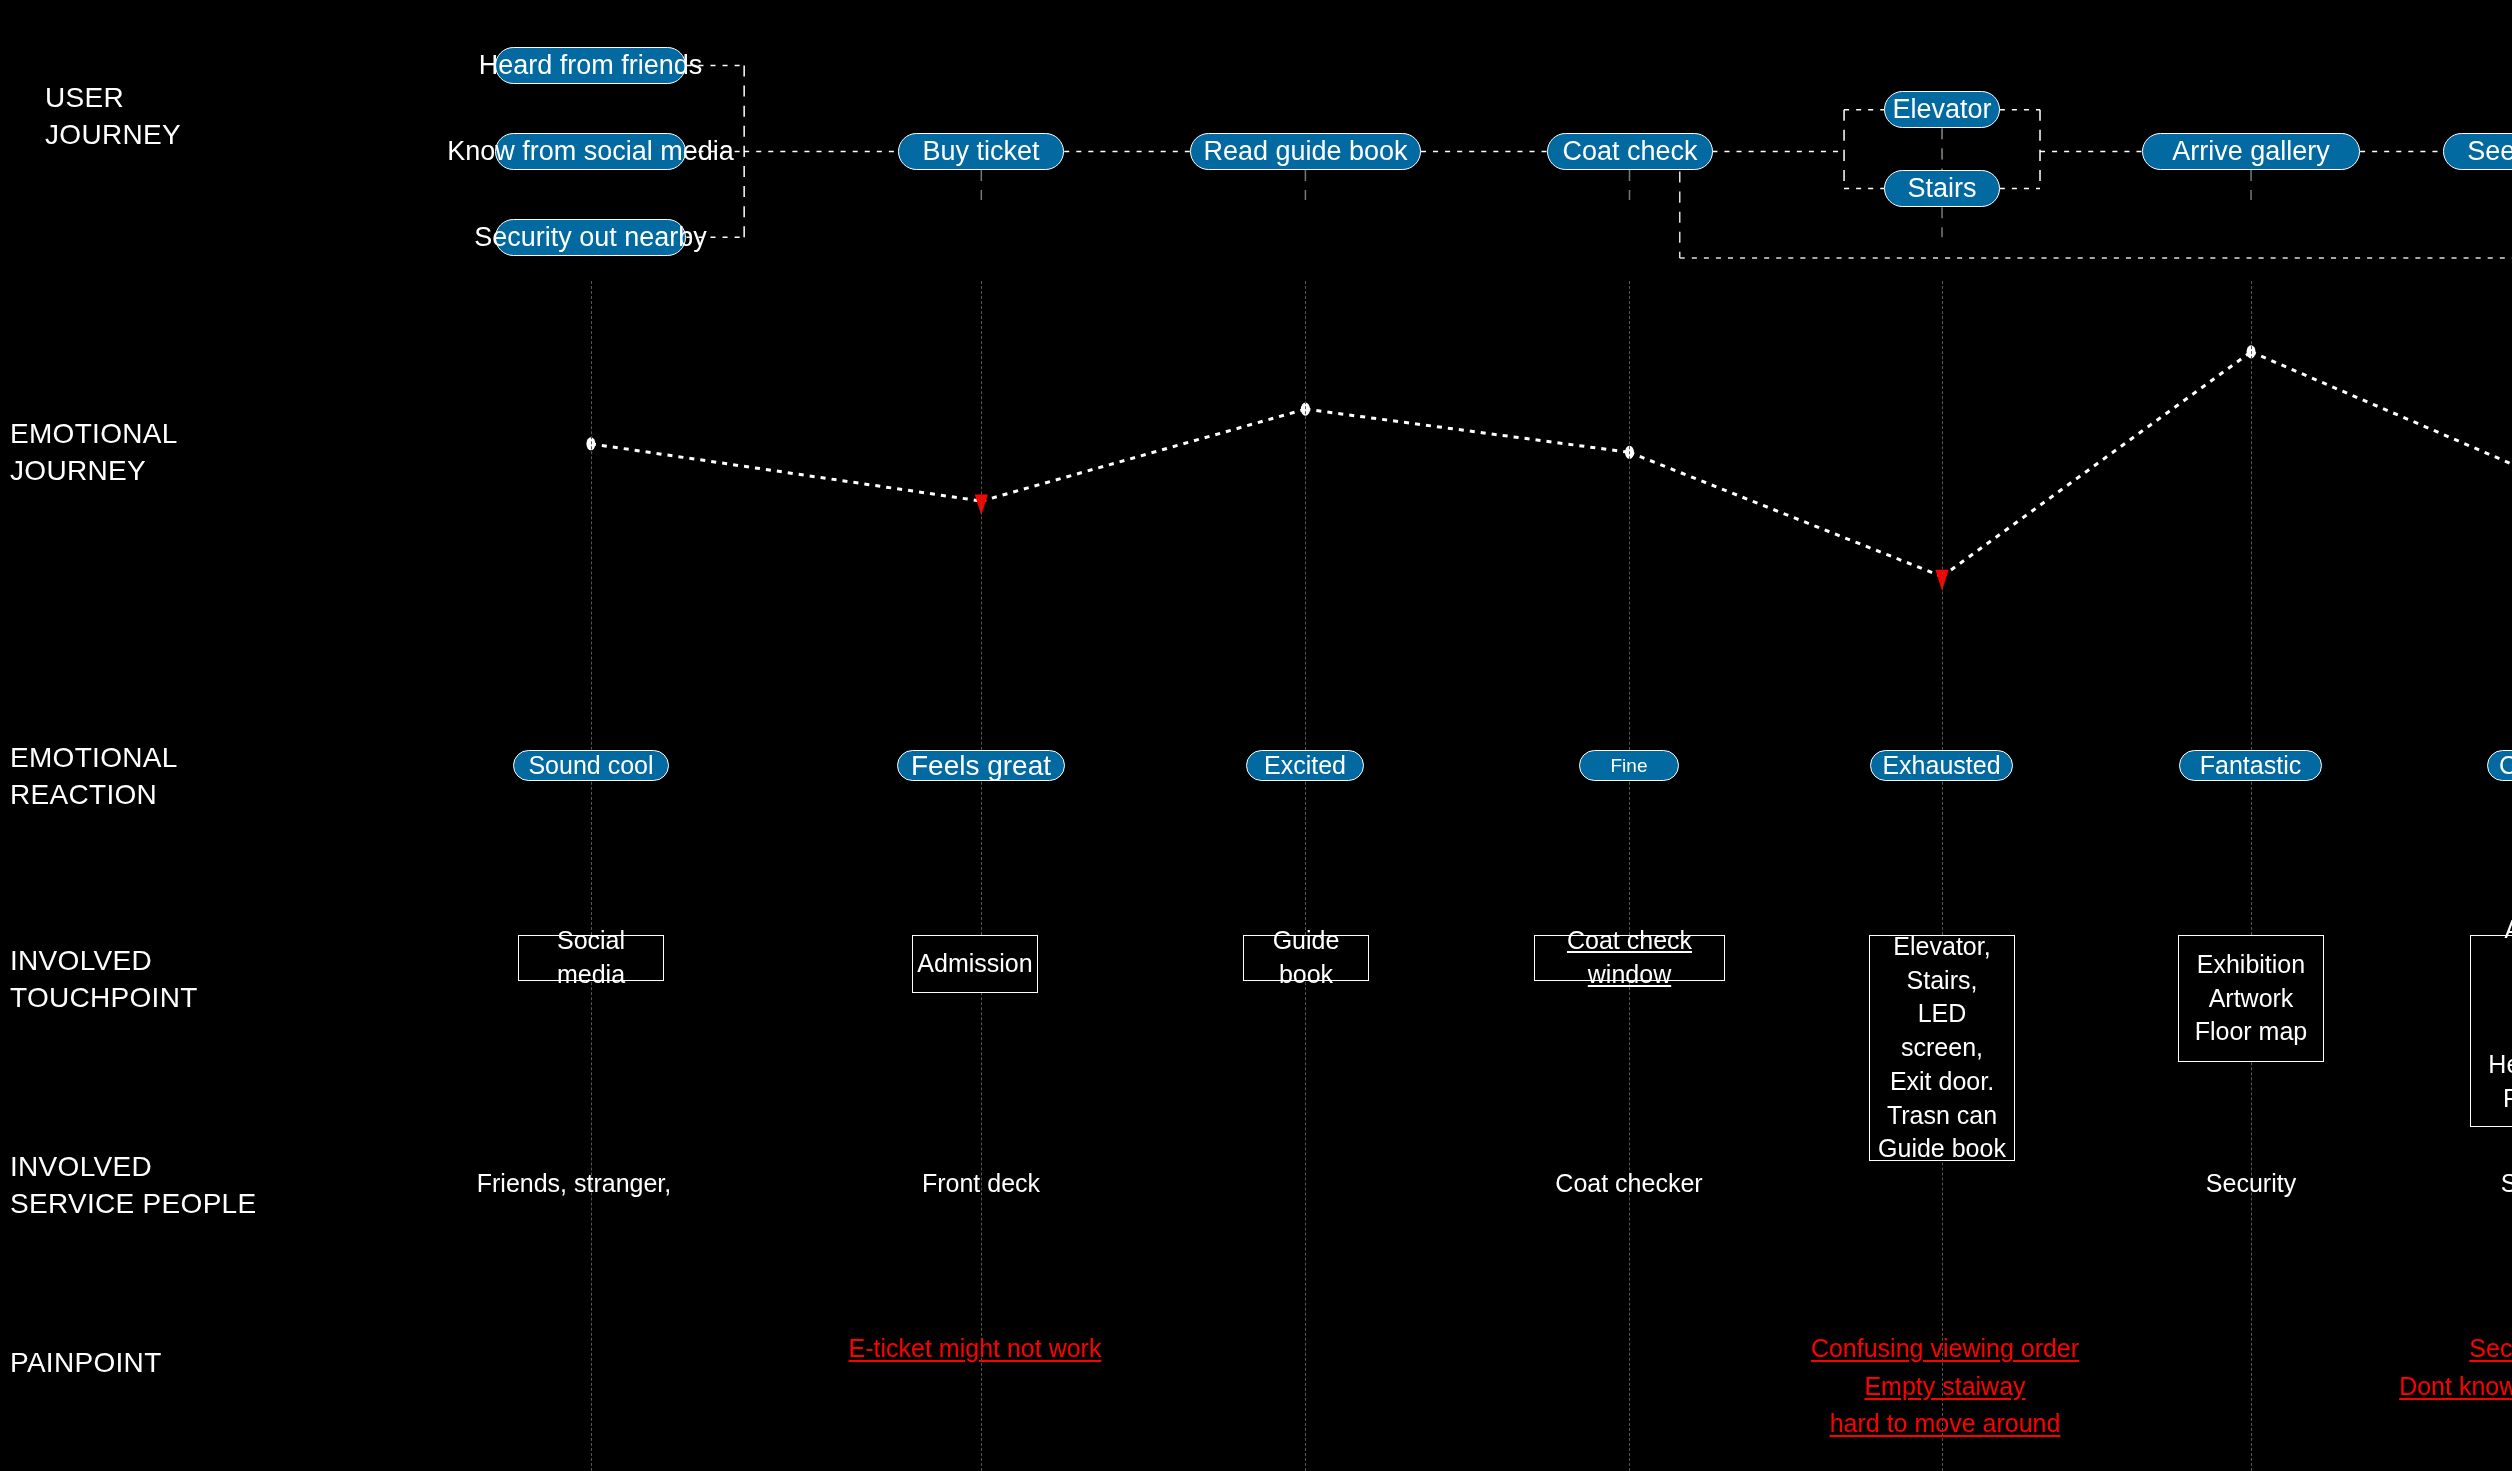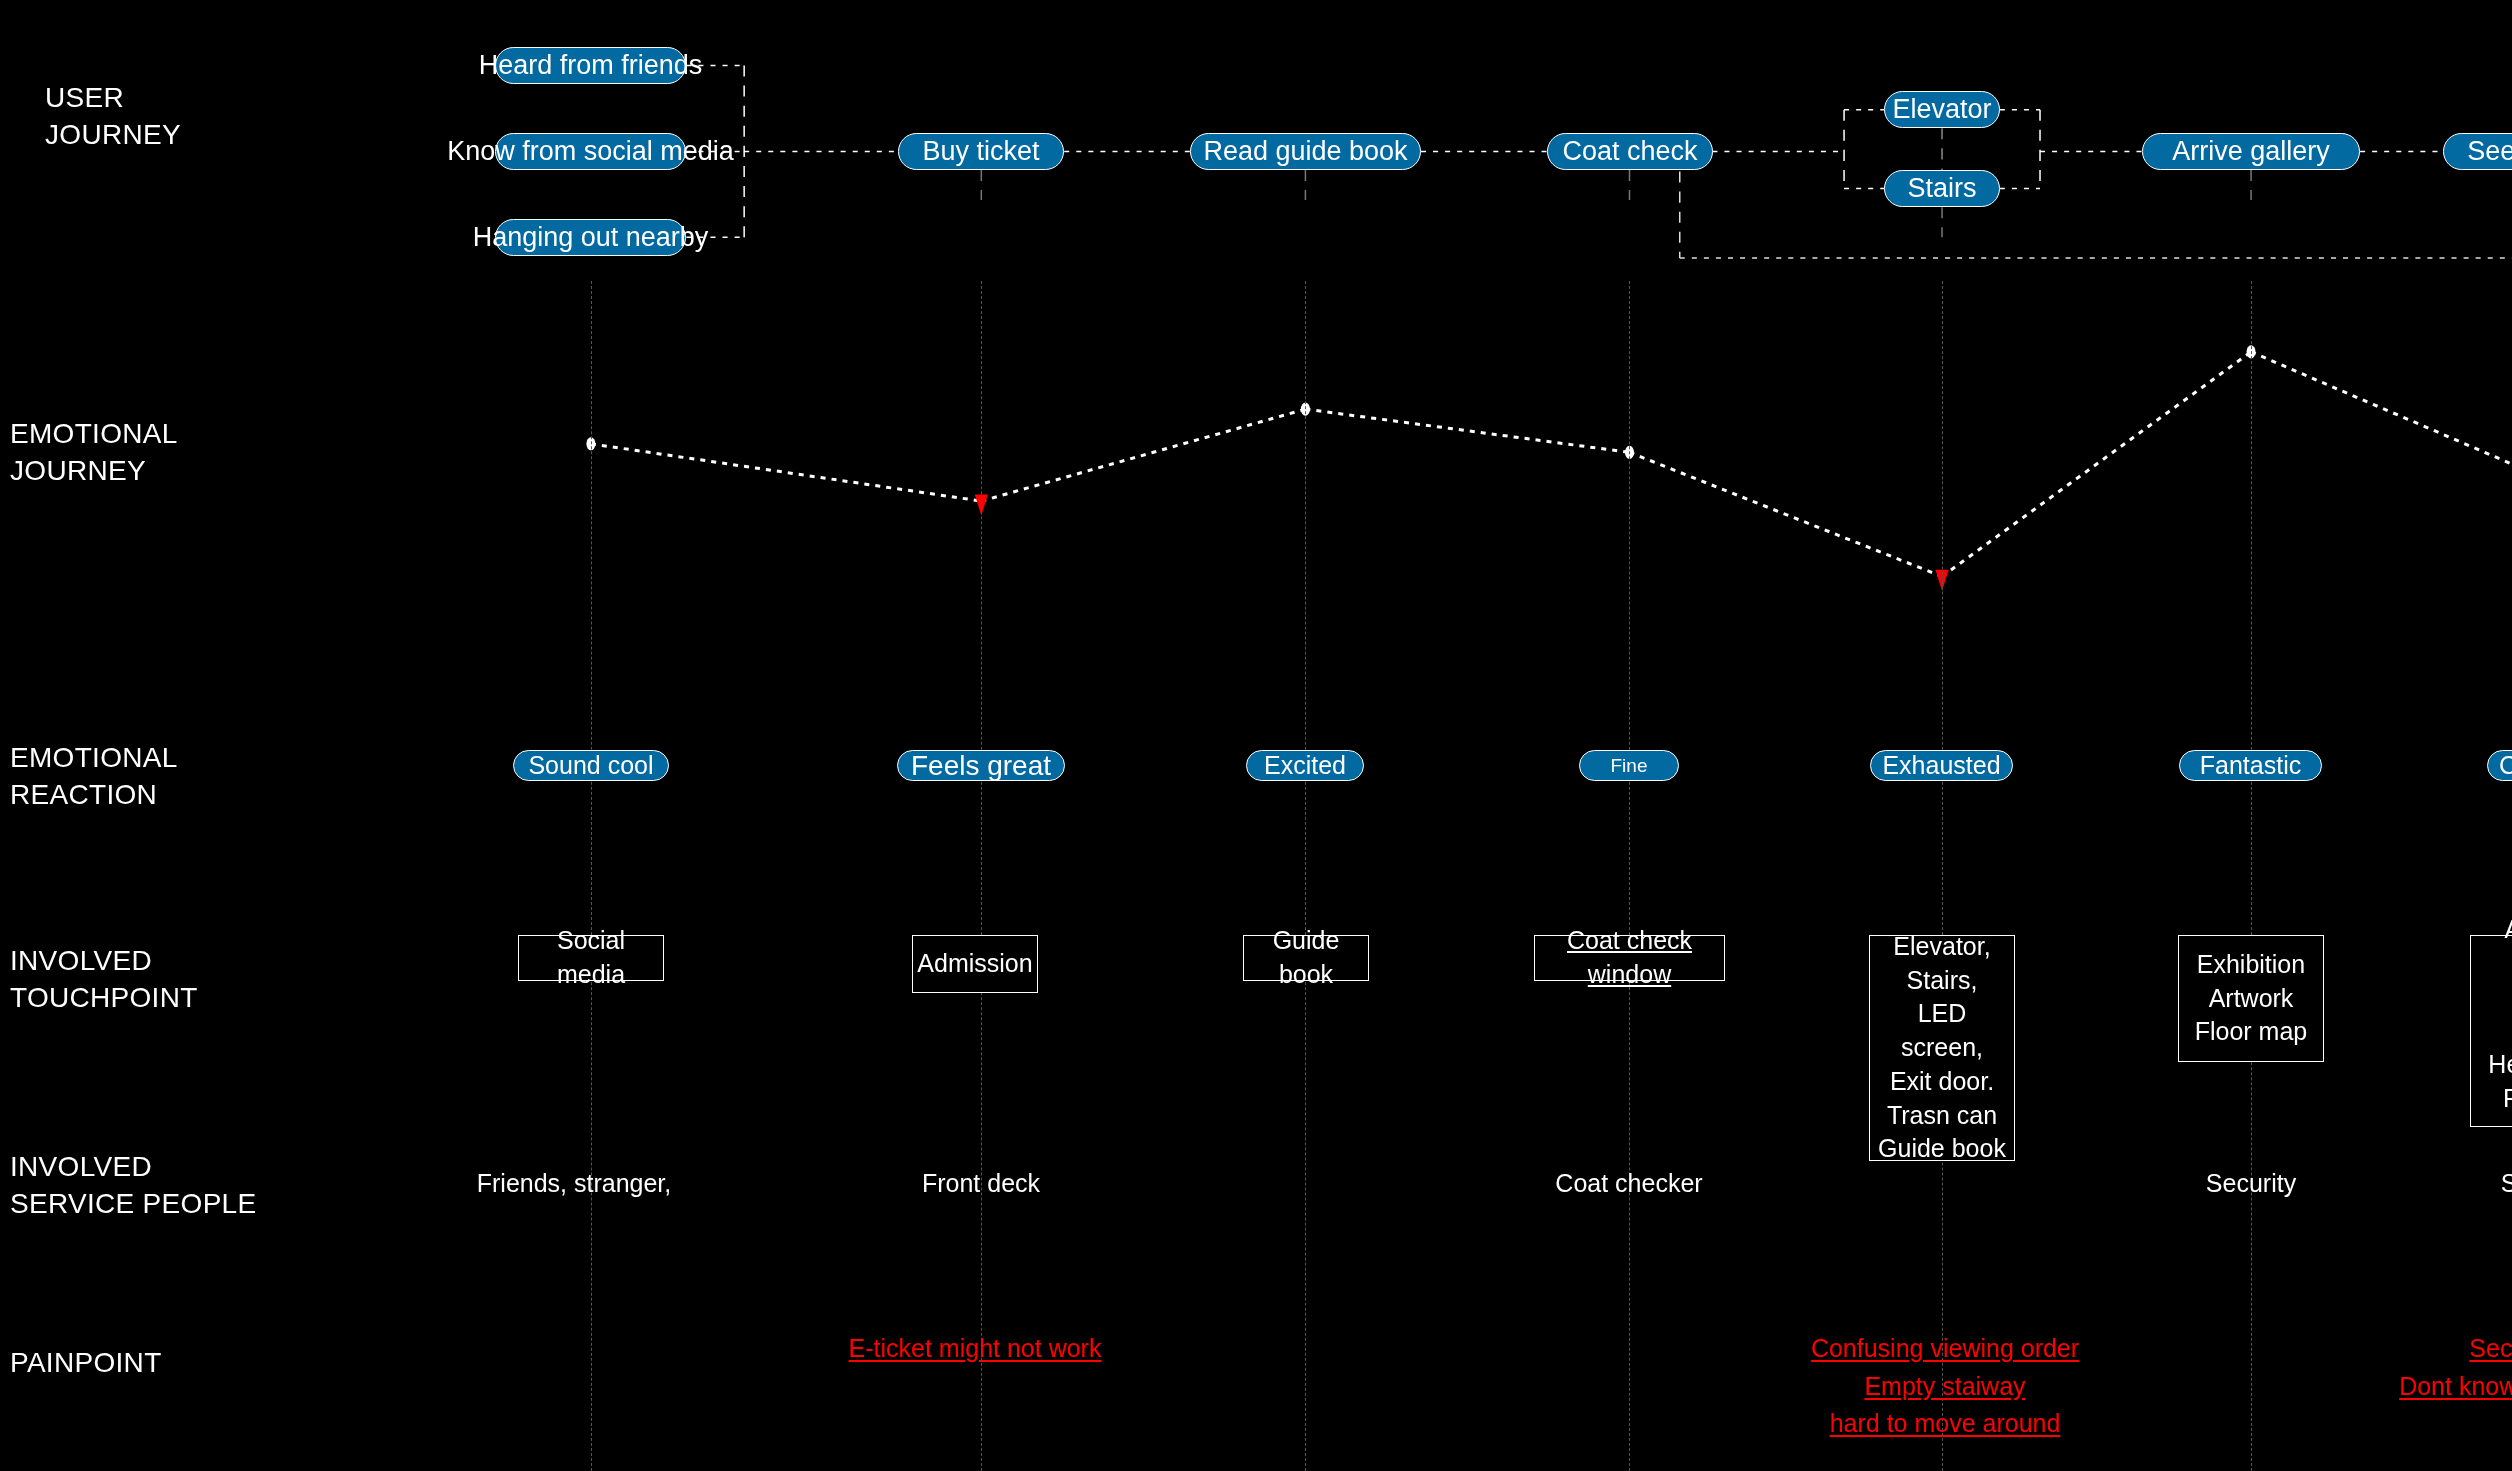--- a/index.html
+++ b/index.html
@@ -101,21 +101,21 @@
       <div class="vline" style="left: 1629px; top: 281px; height: 1190px;"></div>
       <div class="vline" style="left: 1942px; top: 281px; height: 1190px;"></div>
       <div class="vline" style="left: 2251px; top: 281px; height: 1190px;"></div>
       <div class="pill" style="width: 191px; height: 37px; left: 495px; top: 47px;">
         <span>Heard from friends</span>
       </div>
       <div class="pill" style="width: 191px; height: 37px; left: 495px; top: 133px;">
         <span>Know from social media</span>
       </div>
       <div class="pill" style="width: 191px; height: 37px; left: 495px; top: 219px;">
-        <span>Hanging out nearby</span>
+        <span>Security out nearby</span>
       </div>
       <div class="pill" style="width: 166px; height: 37px; left: 898px; top: 133px;">
         <span>Buy ticket</span>
       </div>
       <div class="pill" style="width: 231px; height: 37px; left: 1190px; top: 133px;">
         <span>Read guide book</span>
       </div>
       <div class="pill" style="width: 166px; height: 37px; left: 1547px; top: 133px;">
         <span>Coat check</span>
       </div>

